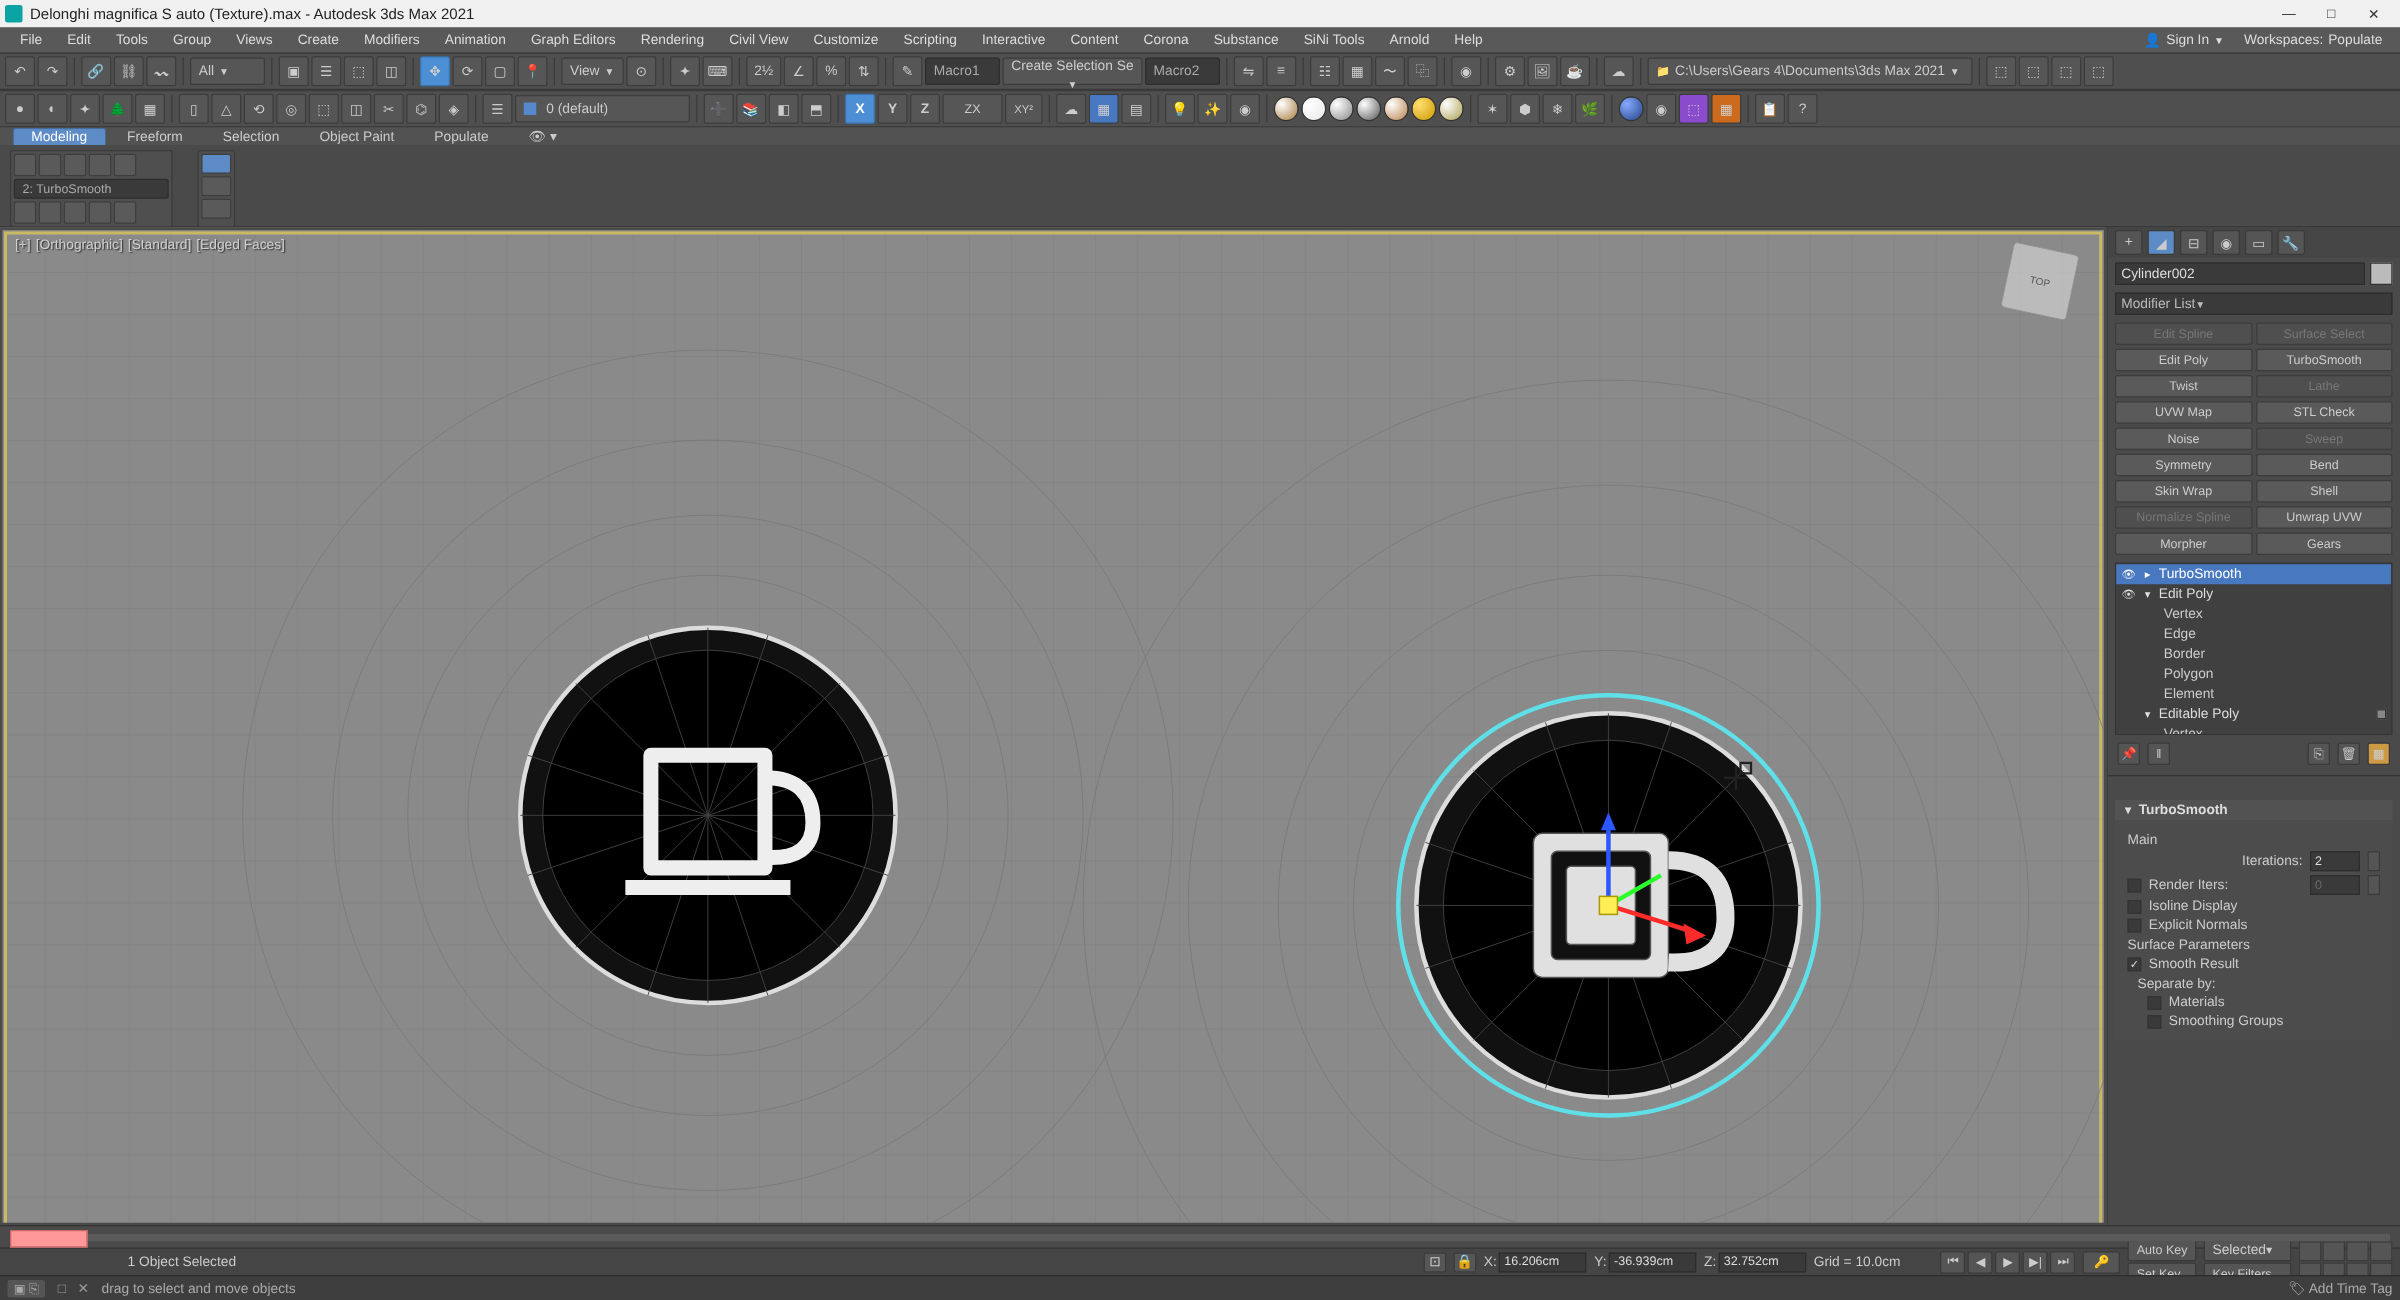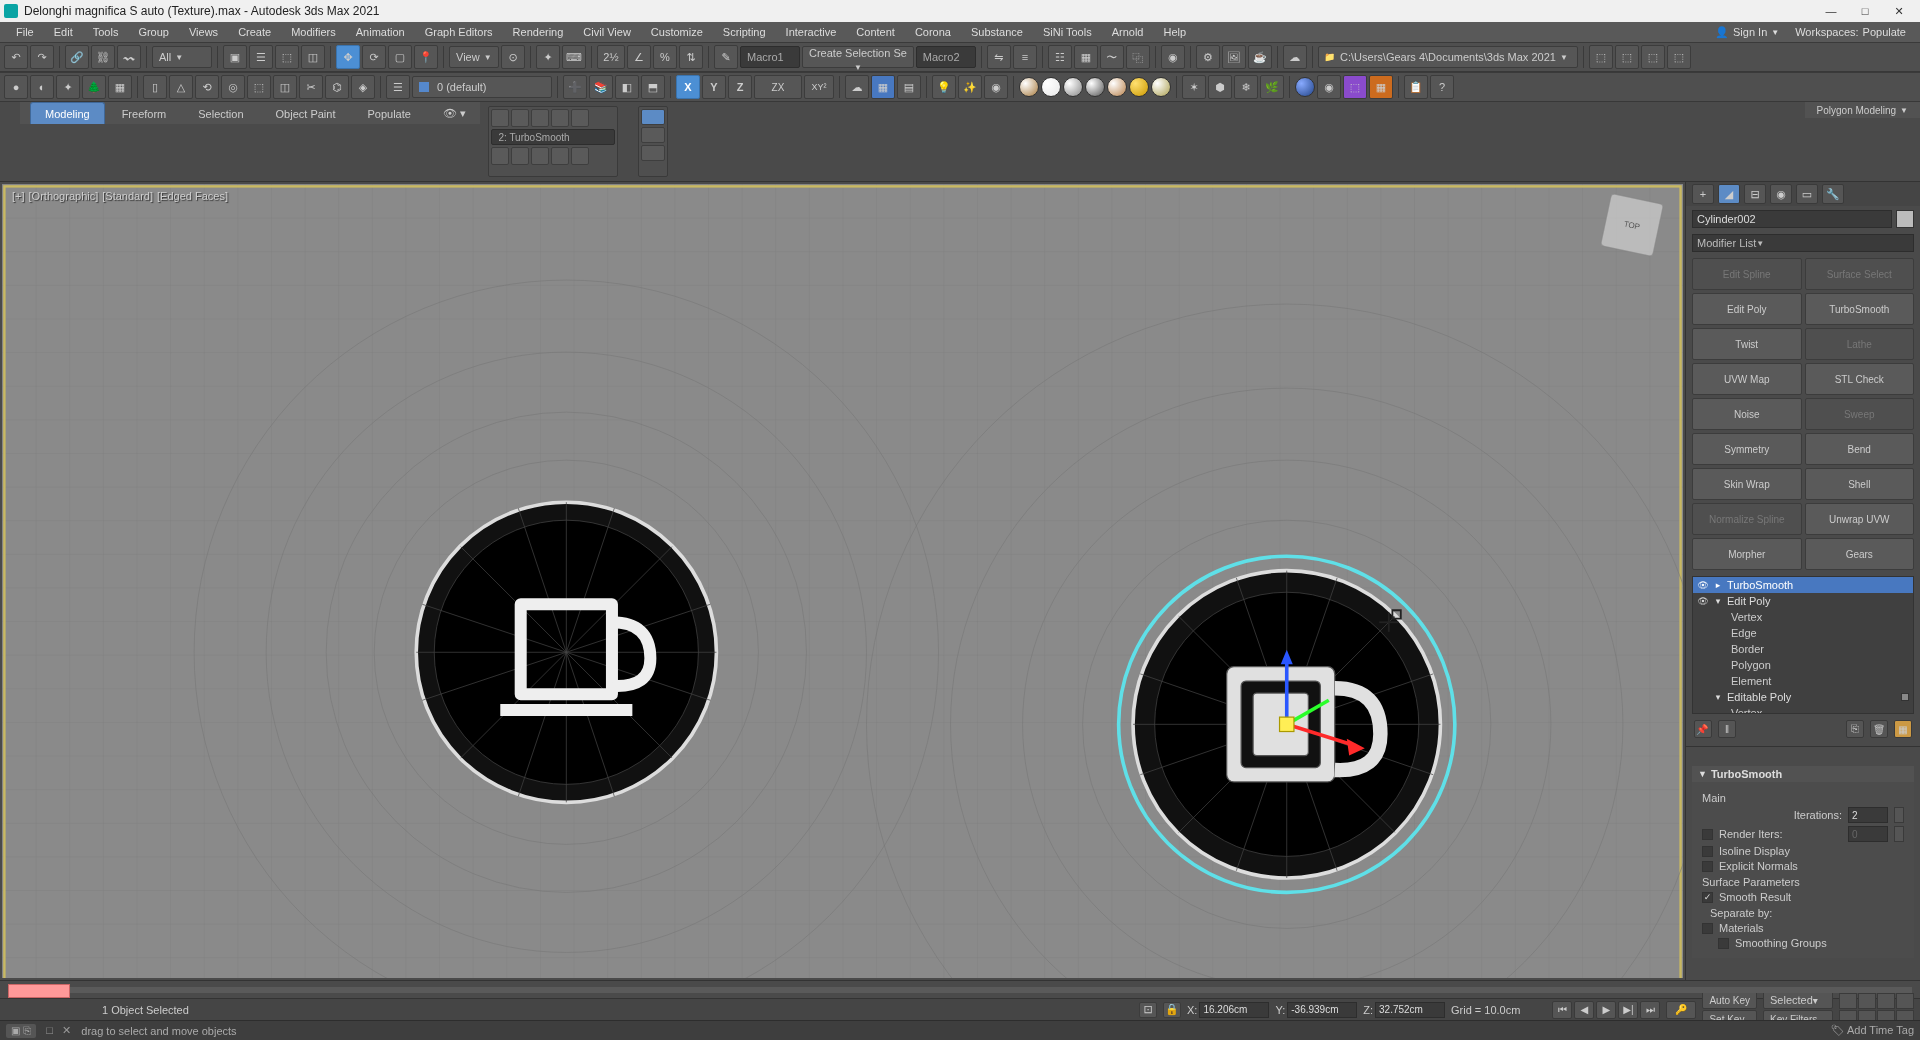--- a/index.html
+++ b/index.html
@@ -20,21 +20,21 @@
 
 
 .toolbar-row { height: 30px; background: #4f4f4f; border-top: 1px solid #3a3a3a; border-bottom: 1px solid #383838; display: flex; align-items: center; padding: 0 4px; gap: 2px; }
 .tool-btn { width: 24px; height: 24px; background: #565656; border: 1px solid #3c3c3c; border-radius: 2px; display: flex; align-items: center; justify-content: center; color: #ccc; }
 .tool-btn.active { background: #4c8fd4; border-color: #3a73ad; }
 .sep { width: 1px; height: 22px; background: #3a3a3a; margin: 0 3px; }
 .tool-dd { height: 22px; background: #565656; border: 1px solid #3c3c3c; border-radius: 2px; padding: 0 6px; display: flex; align-items: center; color: #ccc; gap: 4px; }
 .tool-text { height: 22px; background: #3a3a3a; border: 1px solid #2d2d2d; border-radius: 2px; padding: 0 6px; display: flex; align-items: center; color: #aaa; min-width: 60px; }
 
 
-.ribbon { height: 80px; background: #4a4a4a; border-bottom: 1px solid #333; display: flex; flex-direction: row; padding-left: 20px; }
+.ribbon { height: 80px; background: #4a4a4a; border-bottom: 1px solid #333; display: flex; flex-direction: column; }
 .ribbon-tabs { height: 22px; display: flex; align-items: stretch; background: #525252; padding-left: 10px; gap: 2px; }
 .ribbon-tab { padding: 0 14px; display: flex; align-items: center; color: #ccc; border: 1px solid transparent; border-bottom: none; }
 .ribbon-tab.active { background: #5c8bc5; color: #fff; border-color: #406898; border-radius: 3px 3px 0 0; }
 .ribbon-body { flex: 1; display: flex; align-items: stretch; padding: 4px 8px; gap: 20px; }
 .ribbon-group { background: #4f4f4f; border: 1px solid #3a3a3a; border-radius: 2px; display: flex; flex-direction: column; padding: 2px; }
 .ribbon-group .grp-row { display: flex; gap: 2px; }
 .mini-btn { width: 18px; height: 18px; background: #5a5a5a; border: 1px solid #3e3e3e; border-radius: 2px; }
 
 
 .content { flex: 1; display: flex; min-height: 0; }
@@ -47,21 +47,21 @@
 
 .cmd-panel { width: 235px; background: #4a4a4a; border-left: 1px solid #333; display: flex; flex-direction: column; overflow: hidden; }
 .cmd-tabs { height: 24px; display: flex; align-items: center; gap: 4px; padding: 2px 6px; background: #454545; }
 .cmd-tab { width: 22px; height: 20px; background: #555; border: 1px solid #3a3a3a; border-radius: 2px; display: flex; align-items: center; justify-content: center; }
 .cmd-tab.active { background: #5c8bc5; }
 .obj-name-row { display: flex; gap: 4px; padding: 4px 6px; align-items: center; }
 .obj-name-input { flex: 1; height: 18px; background: #3a3a3a; border: 1px solid #2d2d2d; color: #ddd; padding: 0 4px; font-size: 11px; }
 .color-swatch { width: 18px; height: 18px; background: #bbb; border: 1px solid #333; }
 .mod-list-dd { margin: 2px 6px; height: 18px; background: #3a3a3a; border: 1px solid #2d2d2d; color: #bbb; padding: 0 4px; display: flex; align-items: center; justify-content: flex-start; }
 .mod-btn-grid { padding: 4px 6px; display: grid; grid-template-columns: 1fr 1fr; gap: 3px; }
-.mod-btn { height: 32px; background: #5a5a5a; border: 1px solid #3c3c3c; border-radius: 2px; color: #ccc; font-size: 10px; display: flex; align-items: center; justify-content: center; }
+.mod-btn { height: 18px; background: #5a5a5a; border: 1px solid #3c3c3c; border-radius: 2px; color: #ccc; font-size: 10px; display: flex; align-items: center; justify-content: center; }
 .mod-btn.disabled { color: #777; background: #4f4f4f; }
 .mod-stack { margin: 2px 6px; border: 1px solid #333; background: #404040; height: 138px; overflow: auto; position: relative; }
 .stack-item { height: 16px; display: flex; align-items: center; padding: 0 4px; gap: 4px; color: #ddd; font-size: 11px; }
 .stack-item.selected { background: #4878c0; color: #fff; }
 .stack-item .eye { width: 12px; text-align: center; font-size: 9px; }
 .stack-item .tri { width: 10px; text-align: center; font-size: 9px; }
 .stack-item.sub { padding-left: 38px; color: #ccc; }
 .stack-item .dot { width: 8px; height: 8px; background: #888; border: 1px solid #333; margin-left: auto; }
 .stack-tools { display: flex; gap: 6px; padding: 4px 8px; align-items: center; }
 .stack-tool { width: 18px; height: 18px; background: #555; border: 1px solid #3a3a3a; border-radius: 2px; display: flex; align-items: center; justify-content: center; font-size: 10px; }
@@ -537,21 +537,21 @@
         <div class="param-row">
             <span class="chk"></span>
             <span>Explicit Normals</span>
           </div>
         <div class="subhdr">Surface Parameters</div>
         <div class="param-row">
             <span class="chk on"></span>
             <span>Smooth Result</span>
           </div>
         <div class="subhdr" style="margin-left:8px;">Separate by:</div>
-        <div class="param-row" style="margin-left:0;align-items:center;">
+        <div class="param-row" style="margin-left:16px;align-items:center;">
             <span class="chk"></span>
             <span>Materials</span>
           </div>
         <div class="param-row" style="margin-left:16px;">
             <span class="chk"></span>
             <span>Smoothing Groups</span>
           </div>
       </div>
     </div>
   </div>

